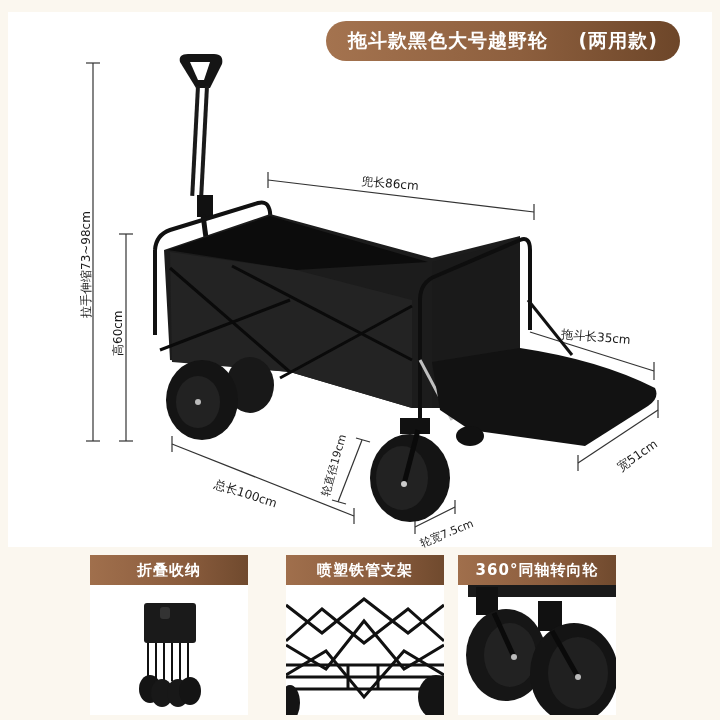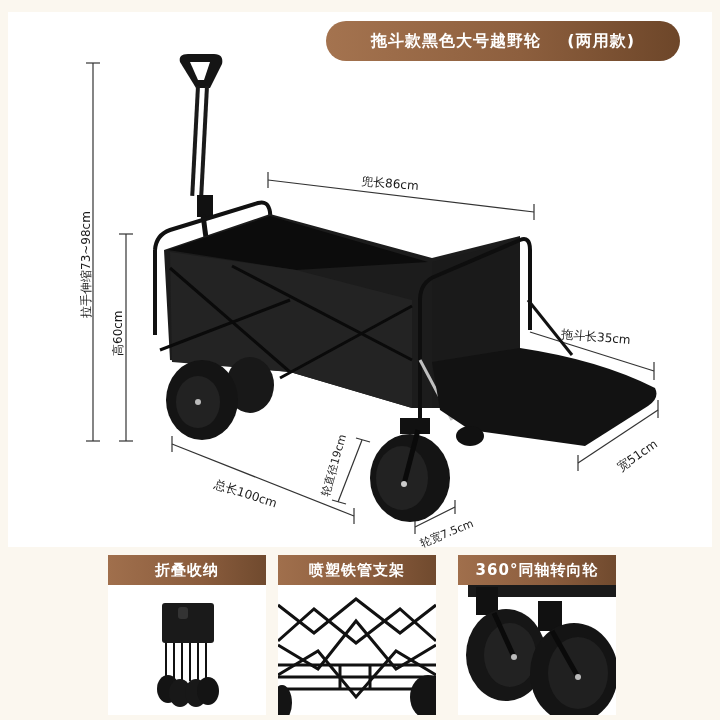--- a/index.html
+++ b/index.html
@@ -4,21 +4,21 @@
   <style>
     * { box-sizing: border-box; margin: 0; padding: 0; }
     html, body { width: 720px; height: 720px; overflow: hidden; }
     body { background: #fbf7ef; font-family: "DejaVu Sans", "Liberation Sans", sans-serif; position: relative; }
 
     .main-panel { position: absolute; left: 8px; top: 12px; width: 704px; height: 535px; background: #ffffff; }
 
     .title-pill {
       position: absolute; left: 326px; top: 21px; width: 354px; height: 40px; border-radius: 20px;
       background: linear-gradient(90deg, #a4734f 0%, #8d5f3e 55%, #6d4629 100%);
-      color: #ffffff; font-size: 16px; font-weight: bold; display: flex; align-items: center; justify-content: center;
+      color: #ffffff; font-size: 19px; font-weight: bold; display: flex; align-items: center; justify-content: center;
       letter-spacing: 1px; white-space: pre;
     }
 
     .dim-label { position: absolute; font-size: 12px; color: #1a1a1a; white-space: nowrap; transform-origin: left top; }
 
     svg.overlay { position: absolute; left: 0; top: 0; width: 720px; height: 720px; }
 
     .thumb { position: absolute; top: 555px; width: 158px; height: 160px; background: #ffffff; overflow: hidden; }
     .thumb-label {
       position: absolute; left: 0; top: 0; width: 100%; height: 30px;
@@ -121,41 +121,41 @@
 
 <div class="dim-label" style="left:78px; top:318px; transform: rotate(-90deg);">拉手伸缩73~98cm</div>
 <div class="dim-label" style="left:110px; top:356px; transform: rotate(-90deg);">高60cm</div>
 <div class="dim-label" style="left:362px; top:173px; transform: rotate(5deg);">兜长86cm</div>
 <div class="dim-label" style="left:562px; top:326px; transform: rotate(5deg);">拖斗长35cm</div>
 <div class="dim-label" style="left:614px; top:462px; transform: rotate(-35deg);">宽51cm</div>
 <div class="dim-label" style="left:217px; top:476px; transform: rotate(18deg);">总长100cm</div>
 <div class="dim-label" style="left:318px; top:494px; transform: rotate(-74deg); font-size:11px;">轮直径19cm</div>
 <div class="dim-label" style="left:418px; top:537px; transform: rotate(-22deg); font-size:11px;">轮宽7.5cm</div>
 
-<div class="thumb" style="left:108px;">
+<div class="thumb" style="left:90px;">
   <div class="thumb-label">折叠收纳</div>
   <svg viewBox="0 0 158 130">
     <rect x="54" y="18" width="52" height="40" rx="3" fill="#1a1a1a"></rect>
     <g stroke="#111" stroke-width="2">
       <line x1="58" y1="58" x2="58" y2="96"></line>
         <line x1="66" y1="58" x2="66" y2="96"></line>
       <line x1="74" y1="58" x2="74" y2="96"></line>
         <line x1="82" y1="58" x2="82" y2="96"></line>
       <line x1="90" y1="58" x2="90" y2="96"></line>
         <line x1="98" y1="58" x2="98" y2="96"></line>
     </g>
     <rect x="70" y="22" width="10" height="12" rx="3" fill="#333"></rect>
     <ellipse cx="60" cy="104" rx="11" ry="14" fill="#141414"></ellipse>
     <ellipse cx="72" cy="108" rx="11" ry="14" fill="#181818"></ellipse>
     <ellipse cx="88" cy="108" rx="11" ry="14" fill="#181818"></ellipse>
     <ellipse cx="100" cy="106" rx="11" ry="14" fill="#141414"></ellipse>
   </svg>
 </div>
 
-<div class="thumb" style="left:278px;font-family:Liberation Serif, serif;">
+<div class="thumb" style="left:286px;font-family:Liberation Serif, serif;">
   <div class="thumb-label">喷塑铁管支架</div>
   <svg viewBox="0 0 158 130">
     <g stroke="#111" stroke-width="3" fill="none">
       <polyline points="0,20 36,48 78,14 122,48 158,20"></polyline>
       <polyline points="0,56 36,24 78,58 122,24 158,56"></polyline>
       <polyline points="0,60 40,84 78,36 118,84 158,60"></polyline>
       <polyline points="0,90 40,66 78,112 118,66 158,90"></polyline>
       <line x1="0" y1="80" x2="158" y2="80"></line>
       <line x1="0" y1="92" x2="158" y2="92"></line>
       <line x1="0" y1="104" x2="158" y2="104"></line>

